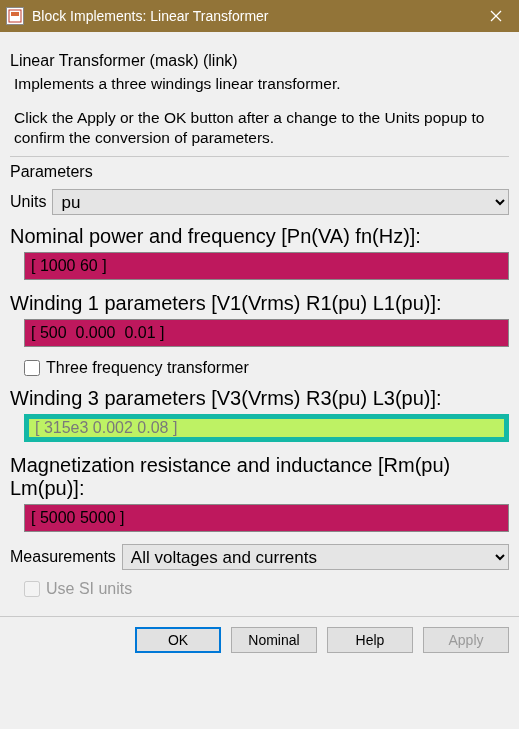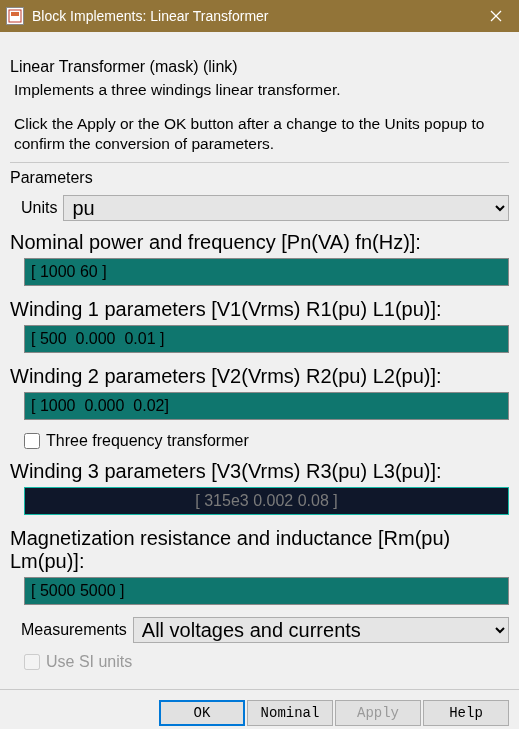--- a/index.html
+++ b/index.html
@@ -34,21 +34,21 @@
     white-space: nowrap;
     overflow: hidden;
   }
   .titlebar .close-btn {
     width: 46px; height: 32px;
     display: flex; align-items: center; justify-content: center;
     color: #fff;
   }
   .titlebar .close-btn svg { width: 12px; height: 12px; stroke: #fff; stroke-width: 1.2; }
   .body-area {
-    padding: 24px 10px 8px 10px;
+    padding: 18px 10px 8px 10px;
     background: #f0f0f0;
   }
   .mask-line {
     font-size: 16px;
     margin: 2px 0 4px 0;
   }
   .desc {
     font-size: 15.5px;
     margin: 2px 4px;
     line-height: 1.3;
@@ -58,75 +58,73 @@
     border-top: 1px solid #c9c9c9;
     margin: 8px 0 6px 0;
   }
   .section-title {
     font-size: 16px;
     margin: 4px 0 8px 0;
   }
   .row {
     display: flex;
     align-items: center;
-    margin: 4px 0 10px 11px;
+    margin: 4px 0 10px 0;
     gap: 6px;
   }
   .row-label {
     font-size: 16px;
     white-space: nowrap;
   }
   select.combo {
     flex: 1;
     height: 26px;
-    font-size: 20px;
+    font-size: 17px;
     background: #e5e5e5;
     border: 1px solid #adadad;
     padding: 0 4px;
   }
   .field-label {
     font-size: 20px;
     margin: 4px 0 4px 0;
   }
   input.text-field {
     width: 100%;
     height: 28px;
     font-size: 16px;
     font-family: inherit;
     padding: 2px 6px;
     border: 1px solid #888;
-    background: #0f766e;
+    background: #be185d;
   }
   input.text-field.disabled {
-    background: #0f172a;
+    background: #bef264;
     color: #7a7a7a;
-    border: 1px solid #14b8a6;
-    text-align: center;
+    border: 5px solid #14b8a6;
   }
   .field-group { margin-bottom: 12px; }
   .checkbox-row {
     display: flex;
     align-items: center;
     gap: 6px;
     margin: 6px 0 10px 0;
     font-size: 16px;
   }
   .checkbox-row input[type="checkbox"] {
     width: 16px; height: 16px;
     margin: 0;
   }
   .checkbox-row.disabled { color: #9a9a9a; }
   .indent { padding-left: 14px; }
   .button-bar {
     display: flex;
     justify-content: flex-end;
-    gap: 2px;
+    gap: 10px;
     padding: 10px 10px 12px 10px;
     background: #f0f0f0;
-    font-family: Liberation Mono, monospace;
   }
   button.dlg-btn {
     width: 86px;
     height: 26px;
     font-size: 14px;
     font-family: inherit;
     background: #e1e1e1;
     border: 1px solid #adadad;
     cursor: pointer;
   }
@@ -185,26 +183,20 @@
     </div>
   </div>
 
   <div class="field-group">
     <div class="field-label">Winding 1 parameters [V1(Vrms) R1(pu) L1(pu)]:</div>
     <div class="indent">
       <input type="text" class="text-field" value="[ 500  0.000  0.01 ]" style="">
     </div>
   </div>
 
-  <div class="field-group">
-    <div class="field-label">Winding 2 parameters [V2(Vrms) R2(pu) L2(pu)]:</div>
-    <div class="indent">
-      <input type="text" class="text-field" value="[ 1000  0.000  0.02]" style="">
-    </div>
-  </div>
 
   <div class="checkbox-row indent">
     <input type="checkbox" style="">
     <span>Three frequency transformer</span>
   </div>
 
   <div class="field-group">
     <div class="field-label">Winding 3 parameters [V3(Vrms) R3(pu) L3(pu)]:</div>
     <div class="indent">
       <input type="text" class="text-field disabled" disabled="" value="[ 315e3 0.002 0.08 ]" style="">
@@ -230,15 +222,15 @@
     <span>Use SI units</span>
   </div>
 
 </div>
 
 <hr class="sep" style="margin:0 0 0 0;">
 
 <div class="button-bar">
   <button class="dlg-btn default">OK</button>
   <button class="dlg-btn">Nominal</button>
+  <button class="dlg-btn">Help</button>
   <button class="dlg-btn" disabled="">Apply</button>
-  <button class="dlg-btn">Help</button>
 </div>
 
 </body></html>

